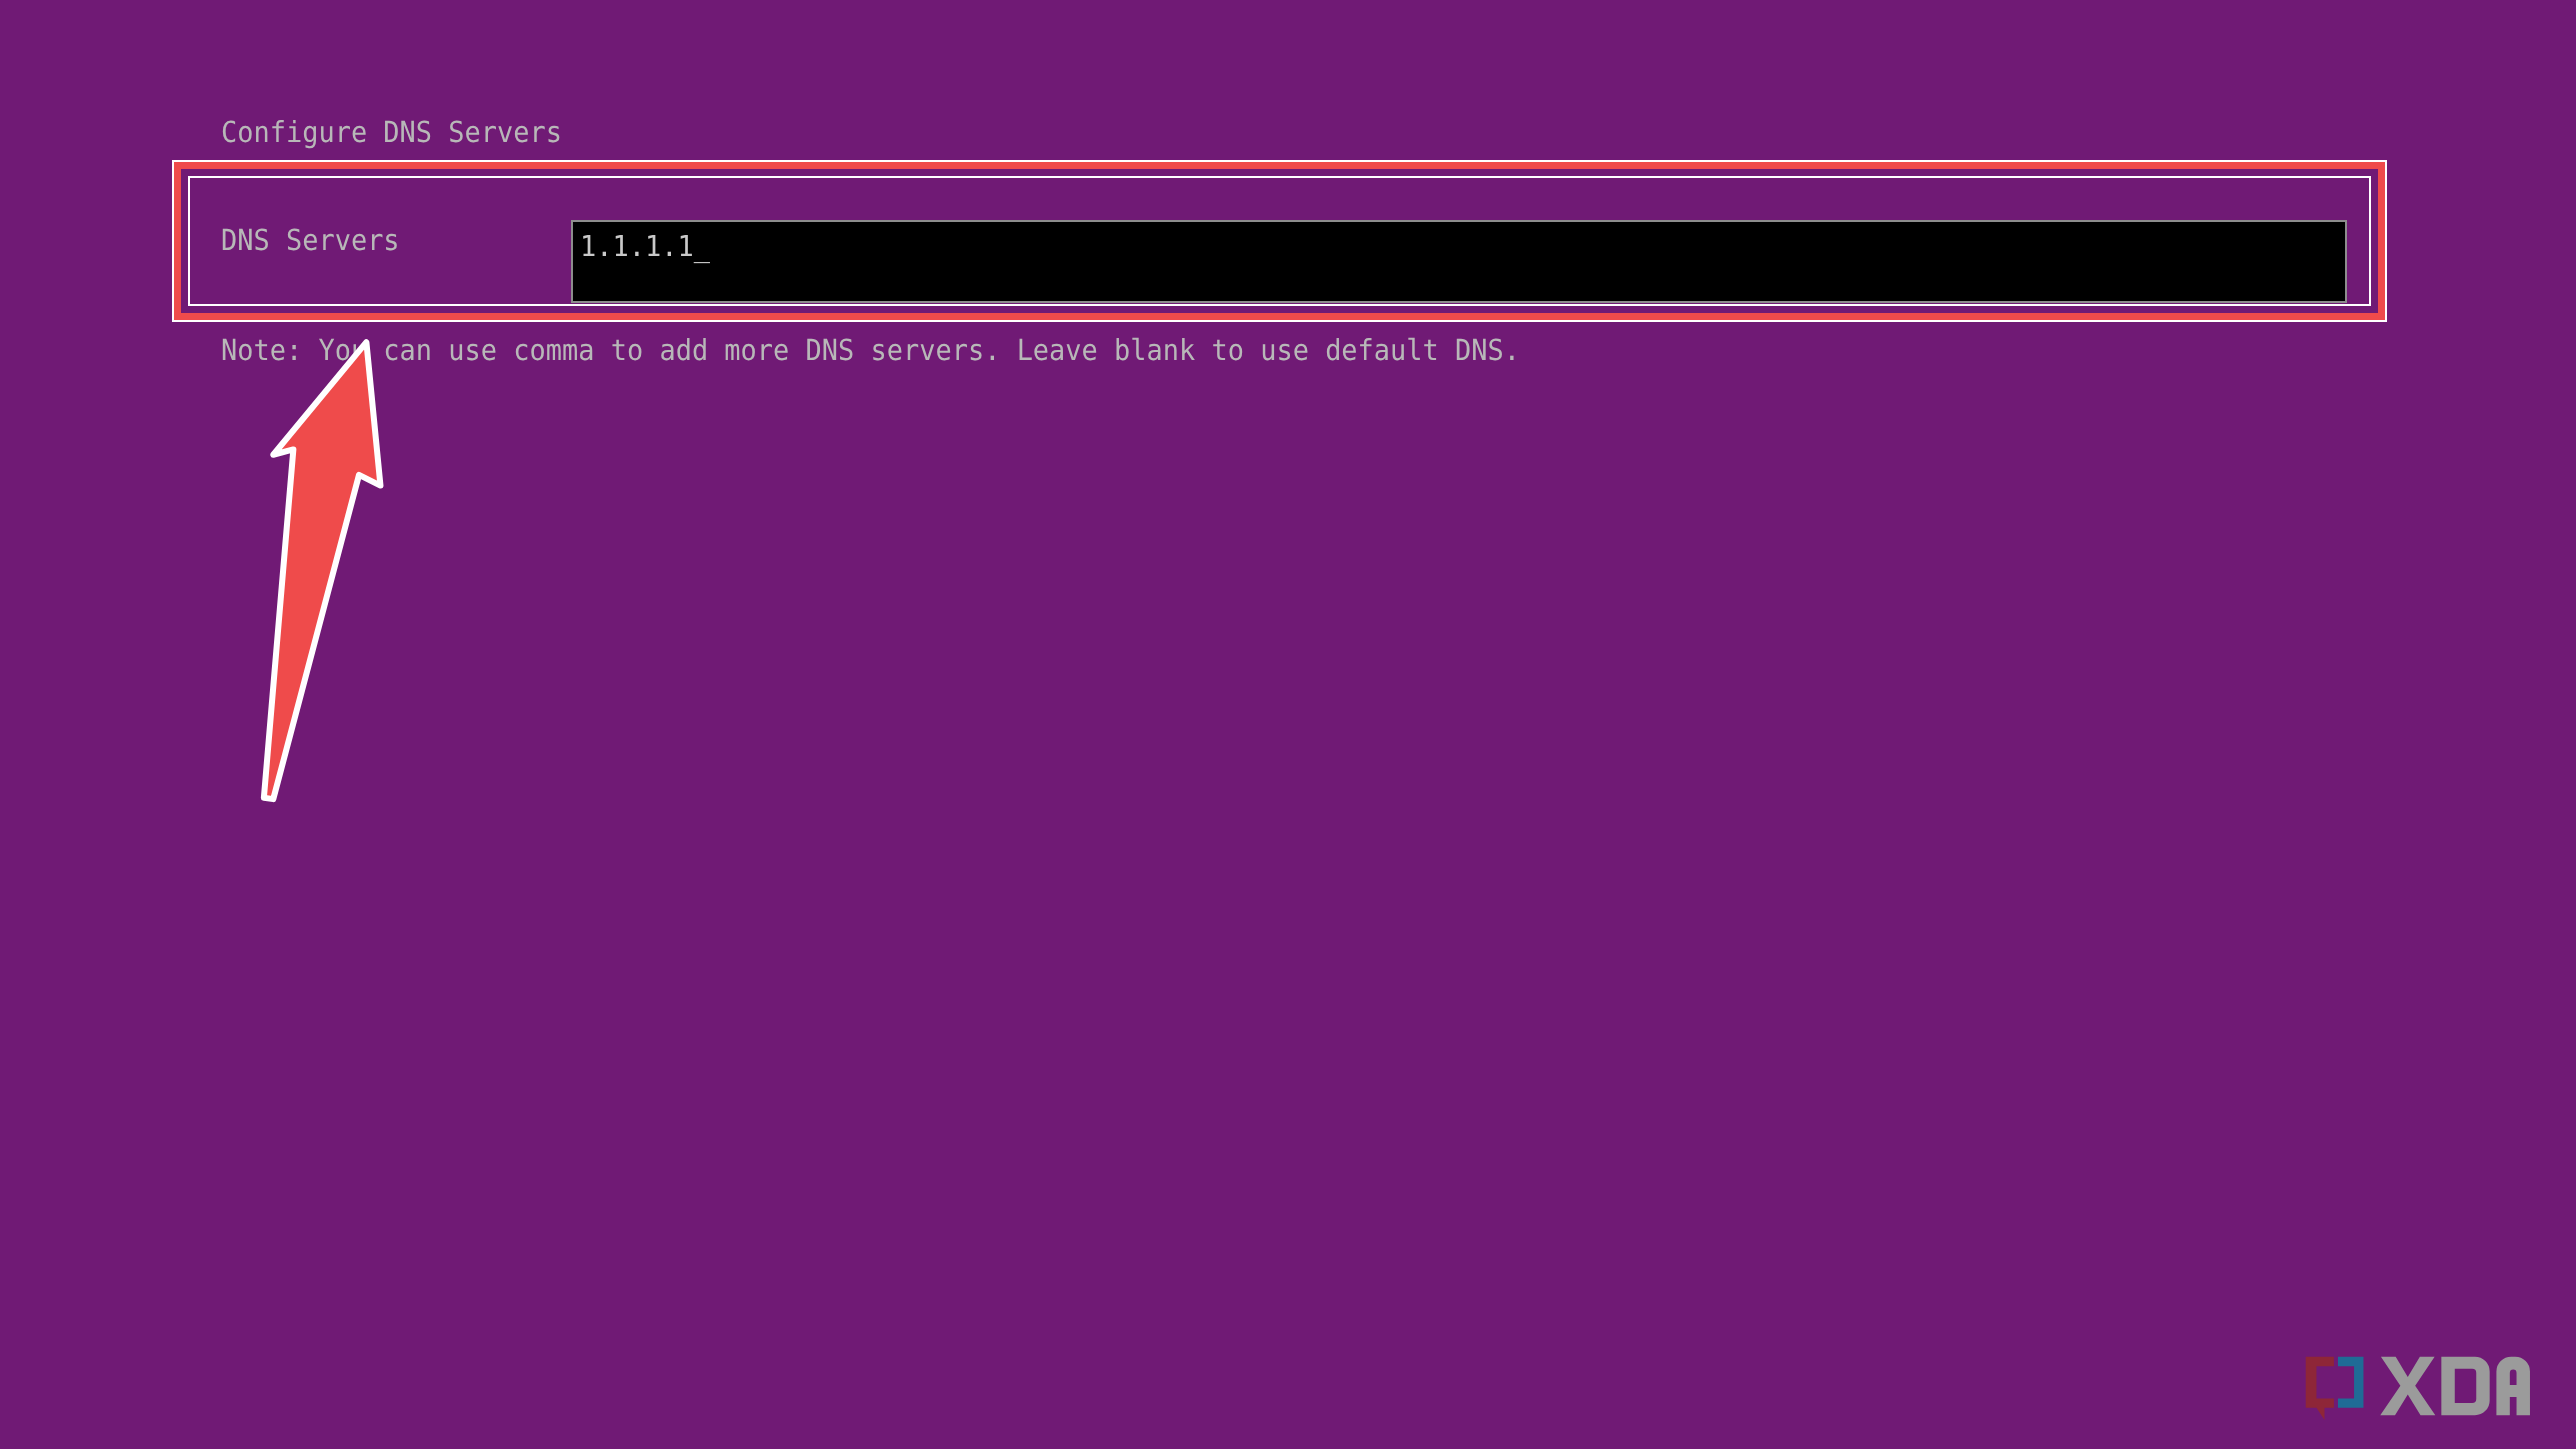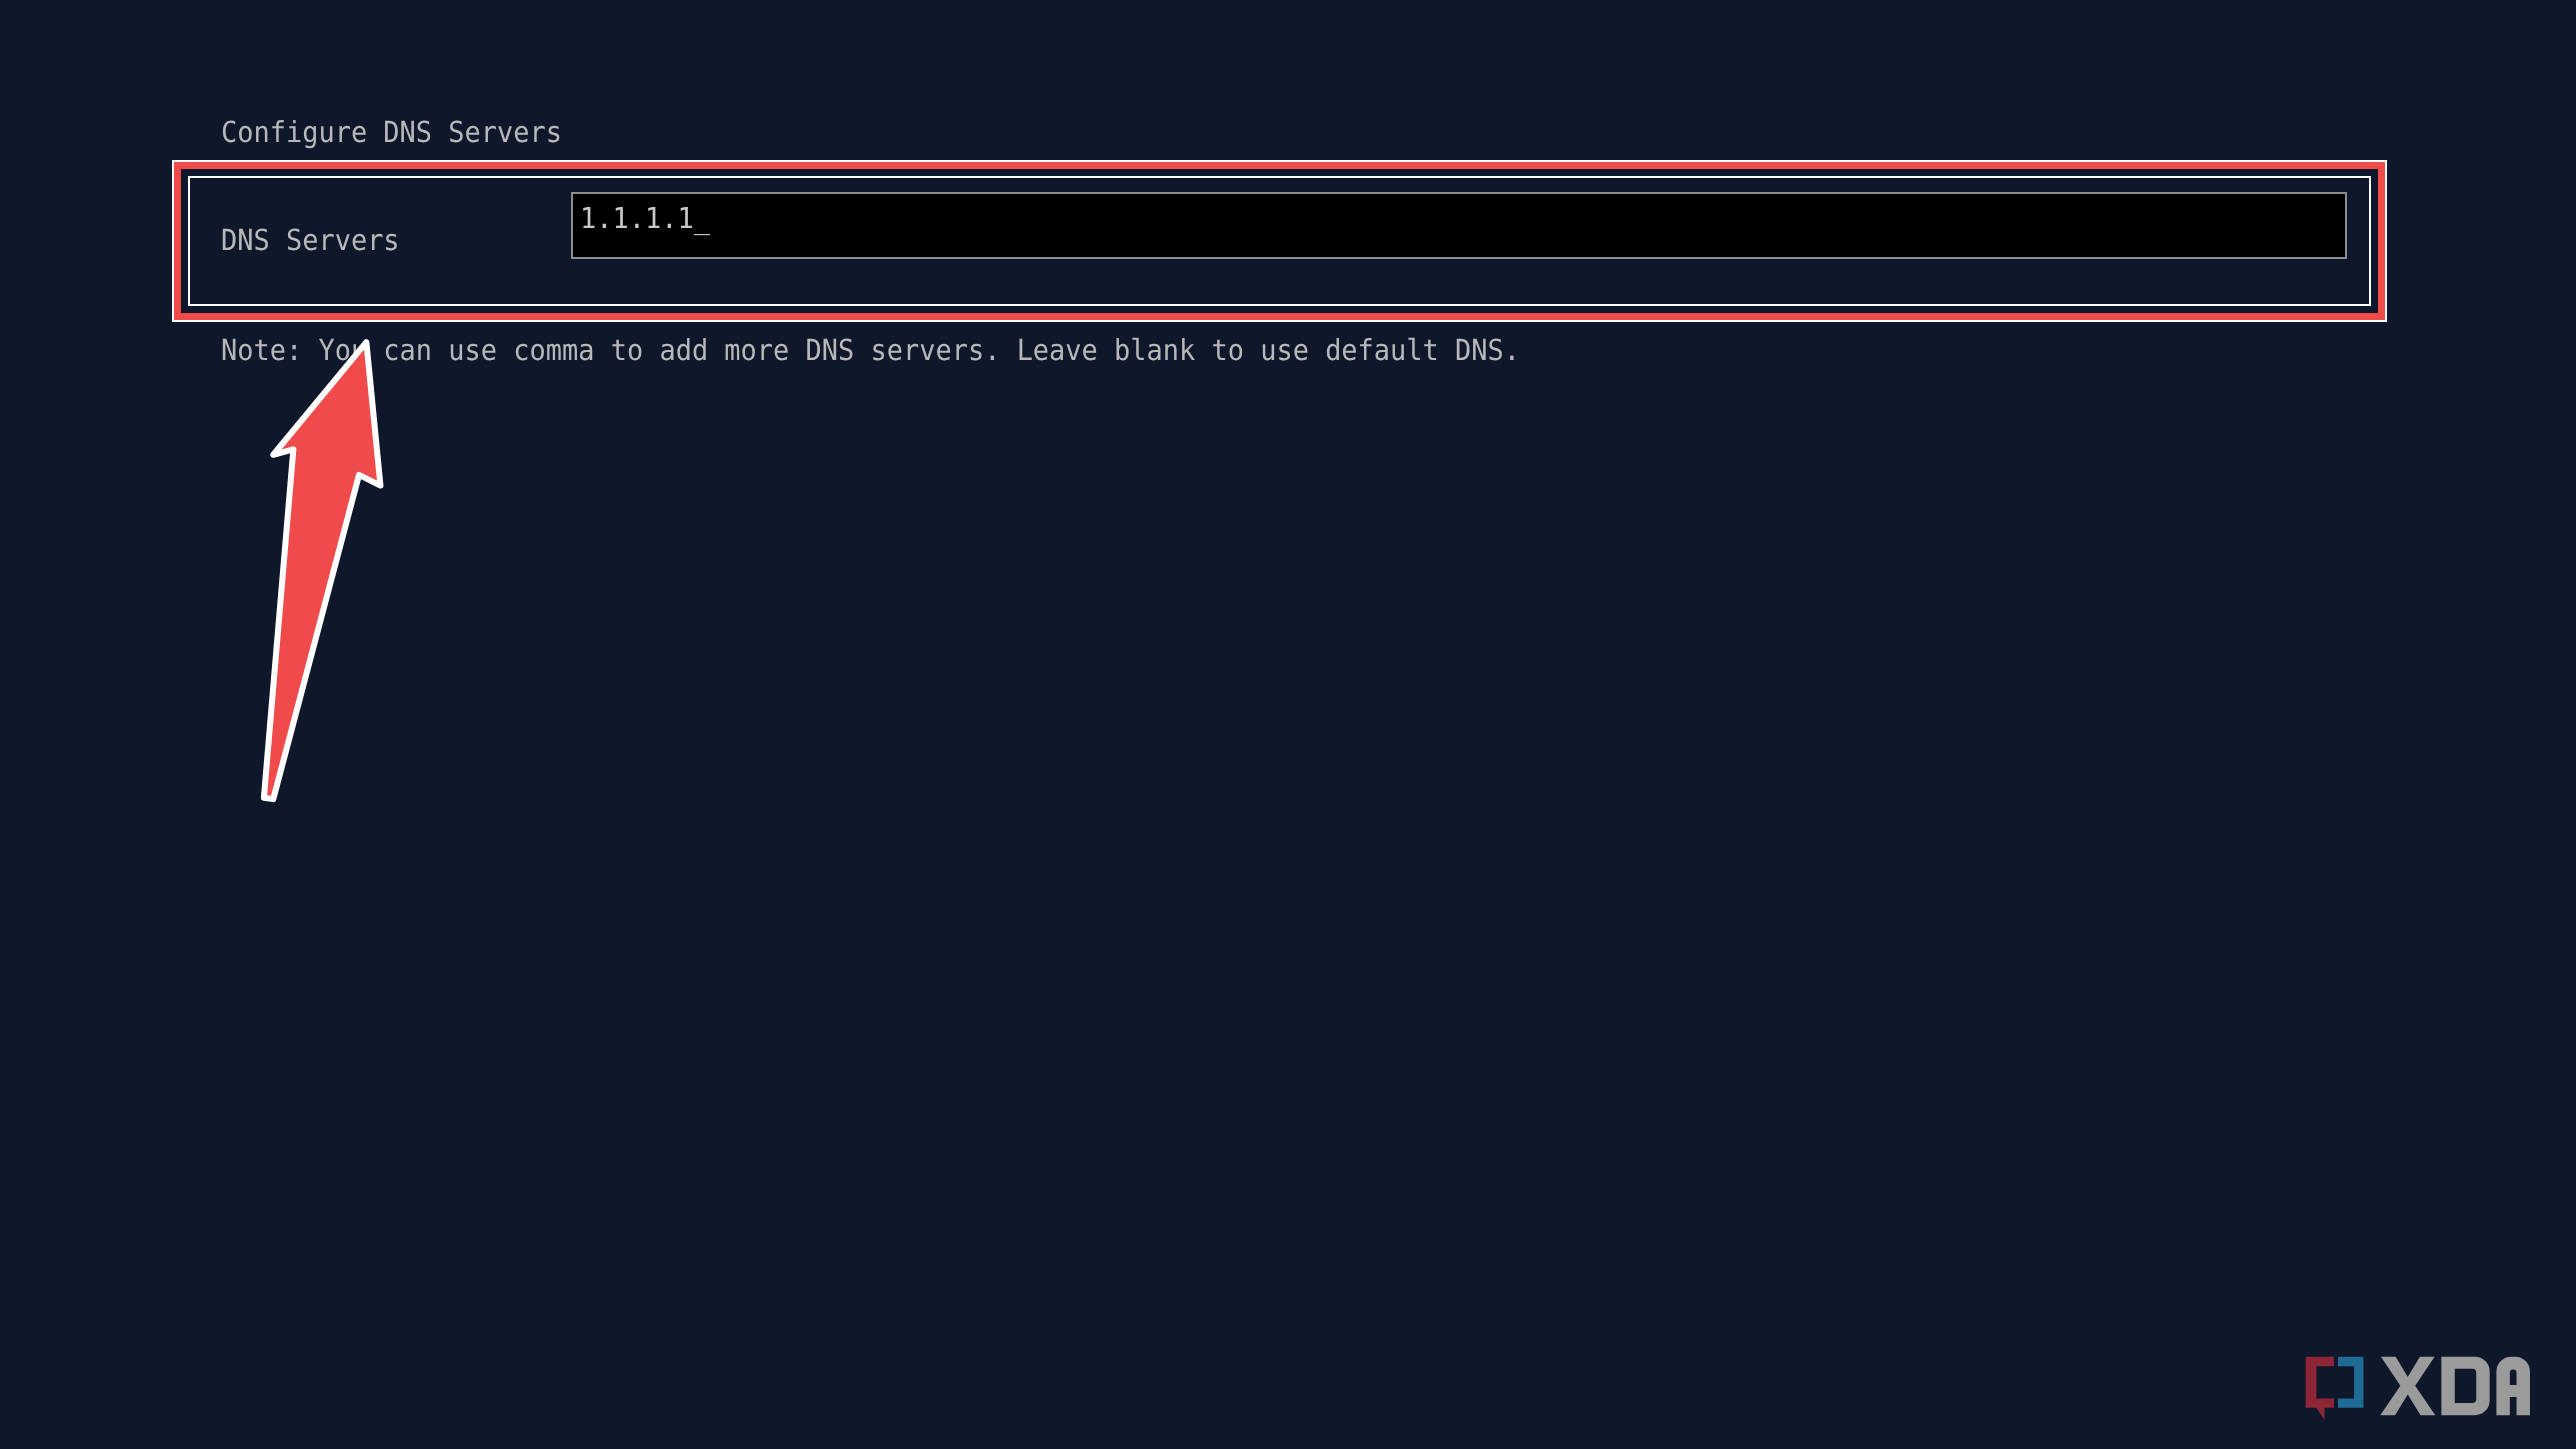--- a/index.html
+++ b/index.html
@@ -12,21 +12,21 @@
     width: 2576px;
     height: 1449px;
     overflow: hidden;
     font-family: "DejaVu Sans Mono", "Liberation Mono", monospace;
     position: relative;
   }
 
   #screen {
     position: absolute;
     inset: 0;
-    background: #0f172a;
+    background: #701a75;
     text-align: right;
   }
 
   
   .bios-text {
     color: #b8b8b8;
     font-family: "DejaVu Sans Mono", "Liberation Mono", monospace;
     white-space: pre;
     letter-spacing: 0px;
     text-rendering: geometricPrecision;
@@ -59,23 +59,23 @@
     font-size: 29px;
     line-height: 35px;
     transform: scaleX(0.93);
     transform-origin: left top;
   }
 
   
   #dns-input-box {
     position: absolute;
     left: 571px;
-    top: 192px;
+    top: 220px;
     width: 1776px;
-    height: 67px;
+    height: 83px;
     border: 2px solid #8d8d8d;
     background: #000000;
     box-sizing: border-box;
   }
   #dns-input-value {
     position: absolute;
     left: 6.7px;
     top: 7.4px;
     font-size: 29px;
     line-height: 35px;

